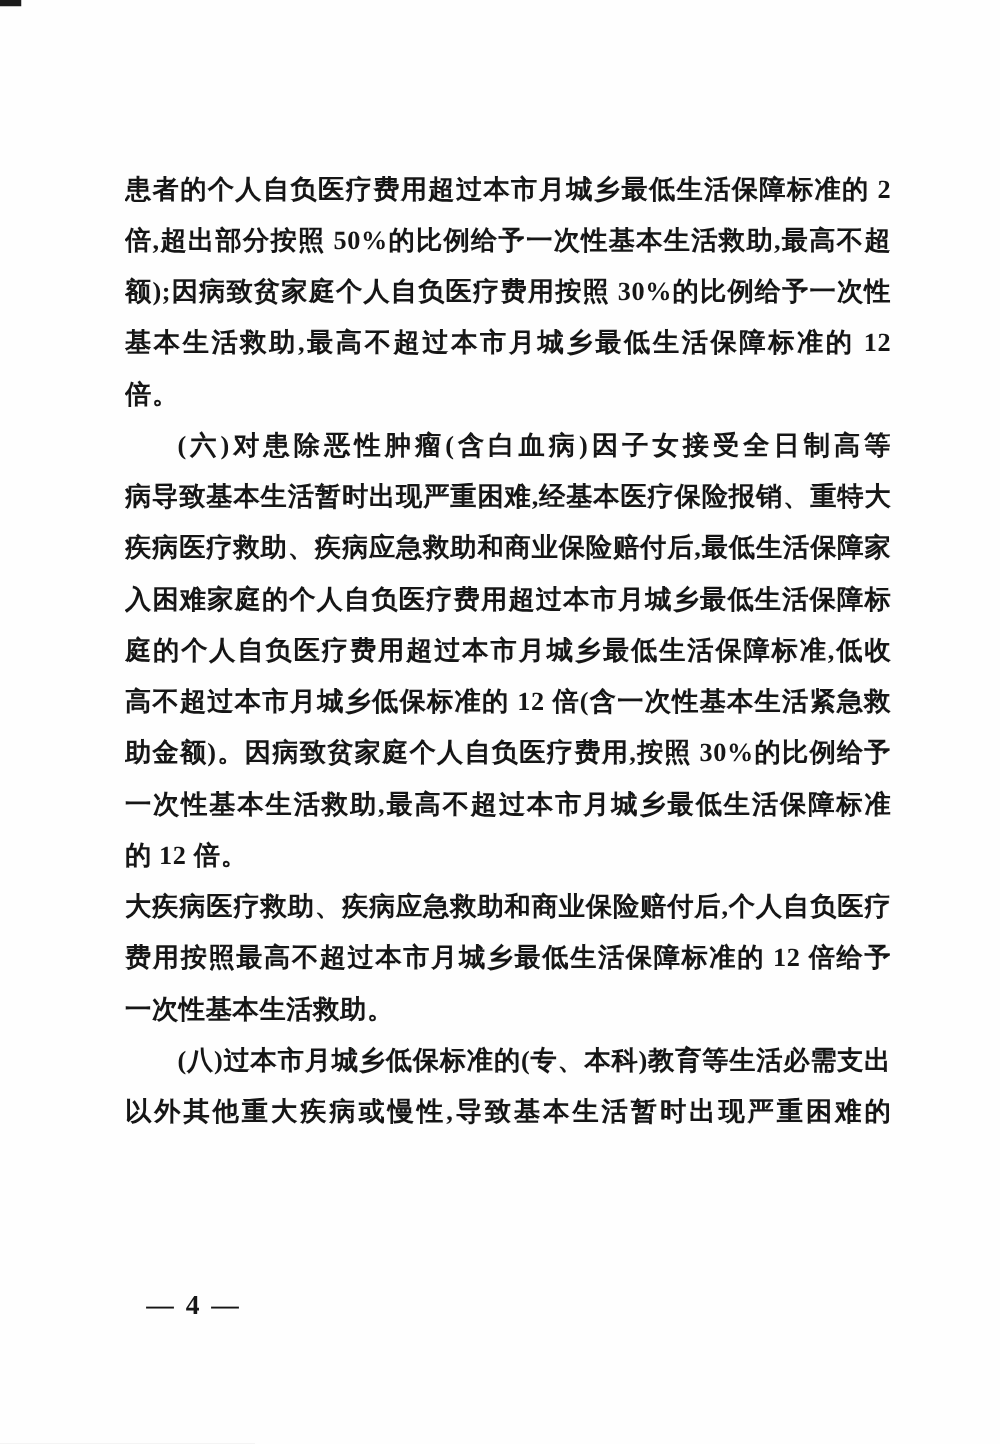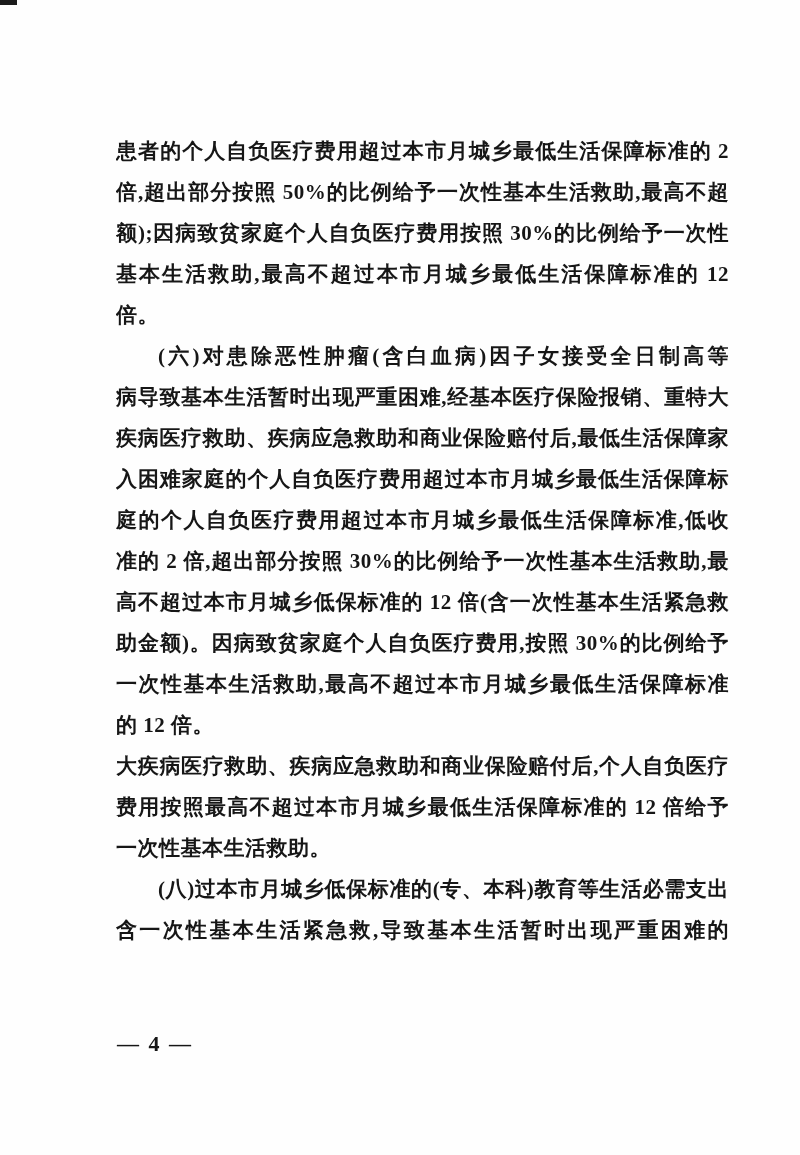--- a/index.html
+++ b/index.html
@@ -19,21 +19,21 @@
   .corner-mark {
     position: absolute;
     left: 0;
     top: 0;
     width: 17px;
     height: 5px;
     background: #1b1b1b;
   }
   .doc-body {
     position: absolute;
-    left: 116px;
+    left: 100px;
     top: 131px;
     width: 613px;
   }
   .para {
     margin: 0;
     padding: 0;
   }
   .line {
     font-size: 21px;
     font-weight: 700;
@@ -78,35 +78,34 @@
       <div class="line">基本生活救助,最高不超过本市月城乡最低生活保障标准的 12</div>
       <div class="line last">倍。</div>
     </div>
 
     <div class="para">
       <div class="line indent">(六)对患除恶性肿瘤(含白血病)因子女接受全日制高等</div>
       <div class="line">病导致基本生活暂时出现严重困难,经基本医疗保险报销、重特大</div>
       <div class="line">疾病医疗救助、疾病应急救助和商业保险赔付后,最低生活保障家</div>
       <div class="line">入困难家庭的个人自负医疗费用超过本市月城乡最低生活保障标</div>
       <div class="line">庭的个人自负医疗费用超过本市月城乡最低生活保障标准,低收</div>
-      <div class="line">准的 2 倍,超出部分按照 30%的比例给予一次性基本生活救助,最</div>
       <div class="line">高不超过本市月城乡低保标准的 12 倍(含一次性基本生活紧急救</div>
       <div class="line">助金额)。因病致贫家庭个人自负医疗费用,按照 30%的比例给予</div>
       <div class="line">一次性基本生活救助,最高不超过本市月城乡最低生活保障标准</div>
       <div class="line last">的 12 倍。</div>
     </div>
 
     <div class="para">
       <div class="line">大疾病医疗救助、疾病应急救助和商业保险赔付后,个人自负医疗</div>
       <div class="line">费用按照最高不超过本市月城乡最低生活保障标准的 12 倍给予</div>
       <div class="line last">一次性基本生活救助。</div>
     </div>
 
     <div class="para">
       <div class="line indent">(八)过本市月城乡低保标准的(专、本科)教育等生活必需支出</div>
-      <div class="line">含一次性基本生活紧急救,导致基本生活暂时出现严重困难的</div>
+      <div class="line">以外其他重大疾病或慢性,导致基本生活暂时出现严重困难的</div>
     </div>
 
   </div>
 
   <div class="page-footer">— 4 —</div>
 
 </div>
 
 </body></html>

